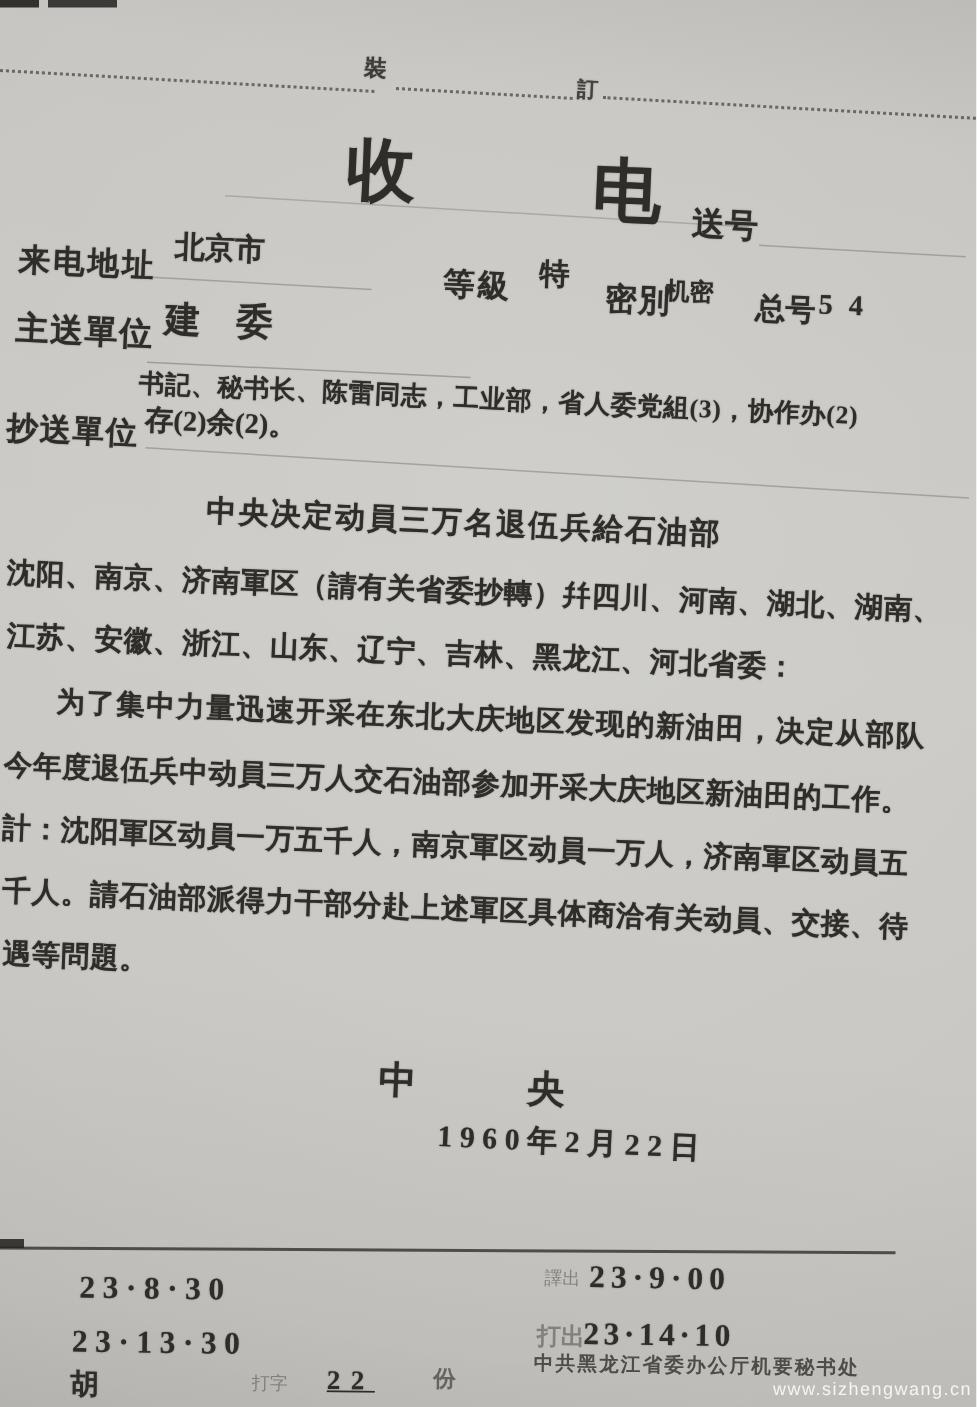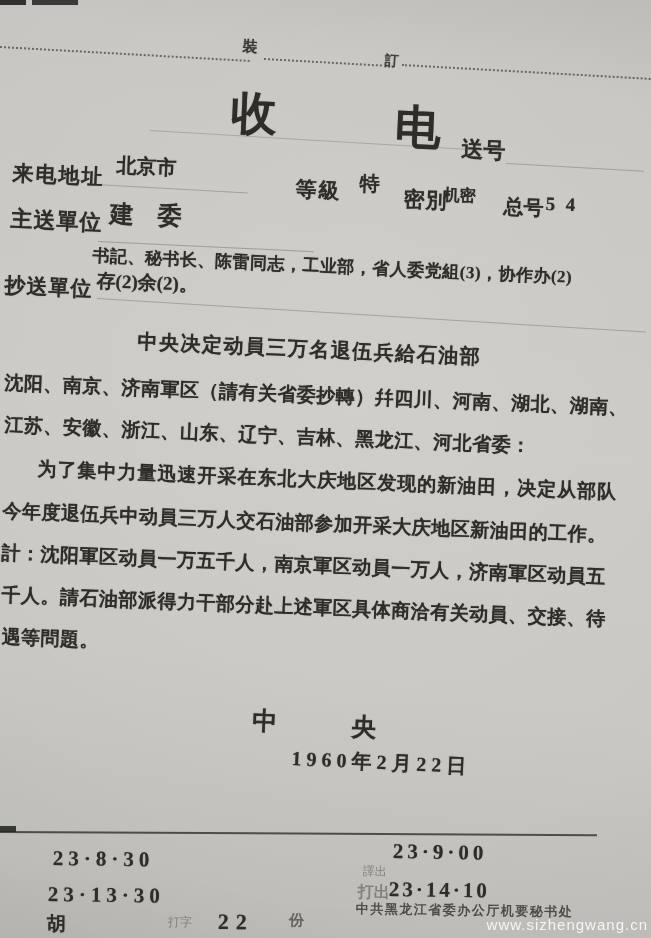--- a/index.html
+++ b/index.html
@@ -17,21 +17,21 @@
     color:#2f2d29;text-shadow:0 0 1px rgba(47,45,41,.55);
     transform-origin:left top;line-height:1;
   }
   .faint{color:rgba(95,90,82,.62);text-shadow:none;font-weight:400;}
   .ln{position:absolute;height:1px;background:rgba(55,50,45,.55);transform-origin:left center;}
   .dot{position:absolute;height:0;border-top:2px dotted rgba(70,66,60,.72);transform-origin:left center;}
   .bar{position:absolute;background:#171614;}
   .wm{
     position:absolute;right:3px;bottom:5px;
     font-family:"Liberation Sans", sans-serif;
-    font-size:15px;letter-spacing:1px;font-weight:400;
+    font-size:12px;letter-spacing:1px;font-weight:400;
     color:rgba(250,250,250,.92);
   }
 </style>
 </head>
 <body>
 
 <div id="page">
 
   <div class="bar" style="left:0;top:0;width:26px;height:5px;opacity:.85;"></div>
   <div class="bar" style="left:32px;top:0;width:46px;height:5px;opacity:.8;"></div>
@@ -85,24 +85,24 @@
   <div class="t" style="left:352px;top:714px;font-size:25px;transform:rotate(2.5deg);">央</div>
   <div class="t" style="left:292px;top:748px;font-size:20px;letter-spacing:5px;transform:rotate(2.6deg);">1960年2月22日</div>
 
   <div class="bar" style="left:0;top:826px;width:16px;height:6px;opacity:.8;"></div>
   <div class="ln" style="left:0;top:831px;width:597px;height:2px;background:rgba(40,38,34,.75);transform:rotate(.3deg);"></div>
 
   <div class="t" style="left:53px;top:848px;font-size:21px;letter-spacing:5px;transform:rotate(.8deg);">23·8·30</div>
   <div class="t" style="left:48px;top:884px;font-size:21px;letter-spacing:5px;transform:rotate(.8deg);">23·13·30</div>
   <div class="t" style="left:47px;top:914px;font-size:19px;transform:rotate(.5deg);">胡</div>
   <div class="t faint" style="left:168px;top:916px;font-size:12px;transform:rotate(.5deg);">打字</div>
-  <div class="t" style="left:218px;top:911px;font-size:22px;letter-spacing:7px;transform:rotate(.5deg);">22</div>
+  <div class="t" style="left:218px;top:911px;font-size:18px;letter-spacing:7px;transform:rotate(.5deg);text-decoration:underline;">22</div>
   <div class="t" style="left:289px;top:913px;font-size:15px;color:rgba(75,70,64,.75);text-shadow:none;transform:rotate(.5deg);">份</div>
 
-  <div class="t faint" style="left:363px;top:846px;font-size:12px;transform:rotate(1deg);margin-top:19px;">譯出</div>
+  <div class="t faint" style="left:363px;top:846px;font-size:12px;transform:rotate(1deg);">譯出</div>
   <div class="t" style="left:393px;top:841px;font-size:21px;letter-spacing:4px;transform:rotate(1deg);">23·9·00</div>
   <div class="t faint" style="left:358px;top:884px;font-size:16px;transform:rotate(.8deg);font-weight:bold;">打出</div>
   <div class="t" style="left:389px;top:879px;font-size:21px;letter-spacing:3px;transform:rotate(.8deg);">23·14·10</div>
   <div class="t" style="left:356px;top:902px;font-size:13px;letter-spacing:1.5px;color:rgba(60,56,50,.85);text-shadow:none;transform:rotate(.8deg);">中共黑龙江省委办公厅机要秘书处</div>
 
   <div class="wm">www.sizhengwang.cn</div>
 
 </div>
 
 </body></html>

